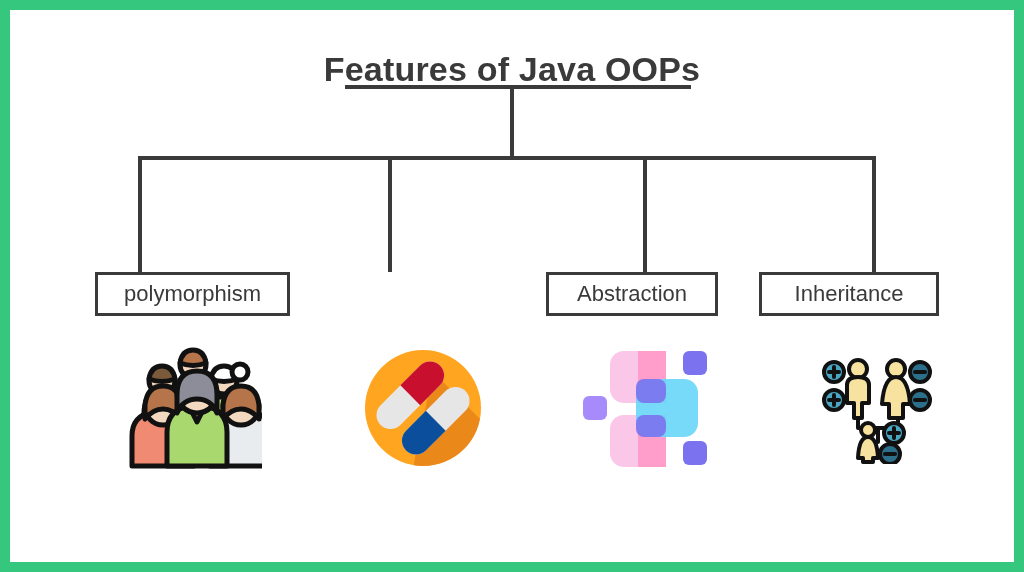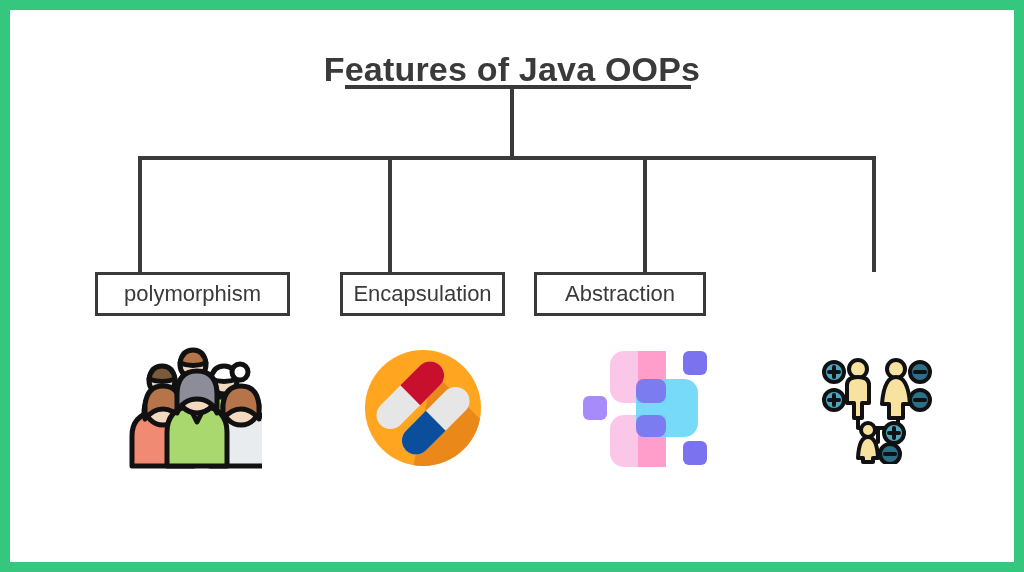--- a/index.html
+++ b/index.html
@@ -81,21 +81,21 @@
     justify-content: center;
   }
   .node-label {
     font-size: 22px;
     color: #3a3a3a;
     line-height: 26px;
     white-space: nowrap;
   }
   #node-0 { left: 85px;  width: 195px; align-items: center; }
   #node-1 { left: 330px; width: 165px; }
-  #node-2 { left: 524px; width: 172px; }
+  #node-2 { left: 536px; width: 172px; }
   #node-3 { left: 749px; width: 180px; }
 
   
   .icon-slot {
     position: absolute;
     top: 330px;
     width: 140px;
     height: 135px;
     display: flex;
     align-items: center;
@@ -121,25 +121,25 @@
     <div class="line line-v" id="stem-root"></div>
     <div class="line line-h" id="bus"></div>
     <div class="line line-v" id="stem-1"></div>
     <div class="line line-v" id="stem-2"></div>
     <div class="line line-v" id="stem-3"></div>
     <div class="line line-v" id="stem-4"></div>
 
     <div class="node" id="node-0">
       <span class="node-label">polymorphism</span>
     </div>
-    <div class="node" id="node-1">
-      <span class="node-label">Encapsulation</span>
-    </div>
     <div class="node" id="node-2">
       <span class="node-label">Abstraction</span>
+    </div>
+    <div class="node" id="node-3">
+      <span class="node-label">Inheritance</span>
     </div>
 
     <div class="icon-slot" id="icon-0">
       <svg width="140" height="126" viewBox="0 0 140 126" xmlns="http://www.w3.org/2000/svg">
         <g stroke="#111111" stroke-width="5" stroke-linejoin="round" stroke-linecap="round">
 
           <path d="M22 68 q0-16 14-16 h8 q14 0 14 16 v12 h-36z" fill="#a9d86e"></path>
           <circle cx="40" cy="36" r="13" fill="#f3d9bf"></circle>
           <path d="M27 34 q2-13 13-13 q11 0 13 13 q-13 5-26 0z" fill="#7a5a3a"></path>
 

